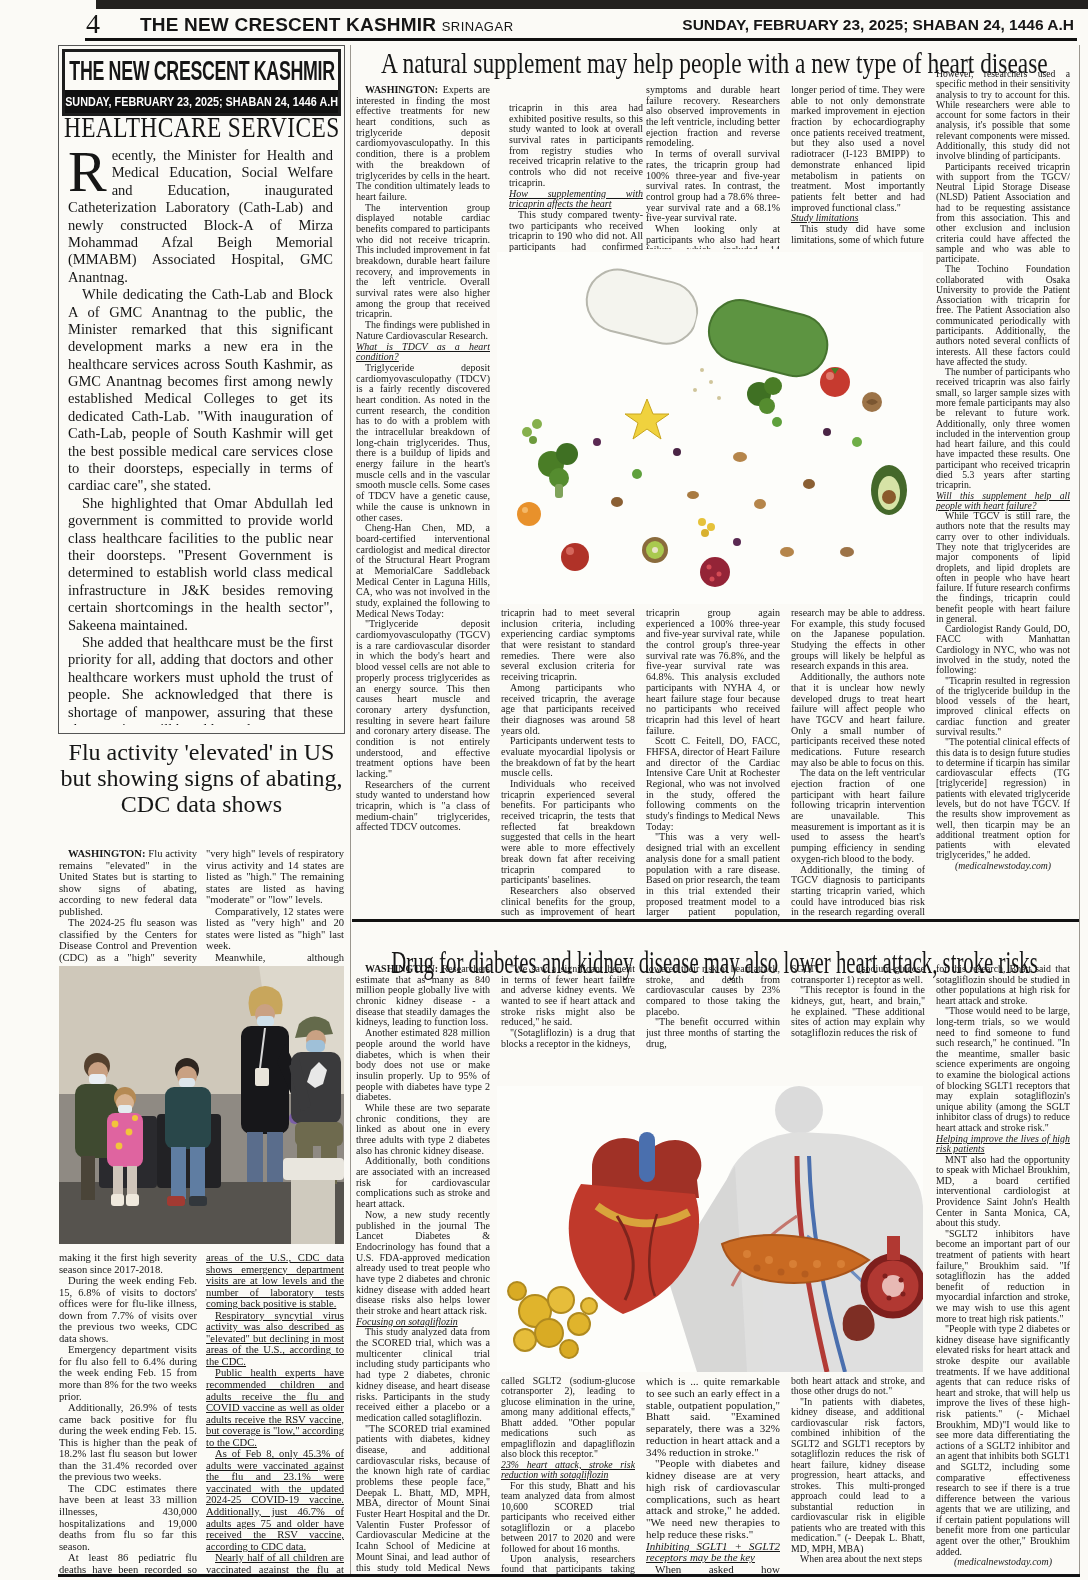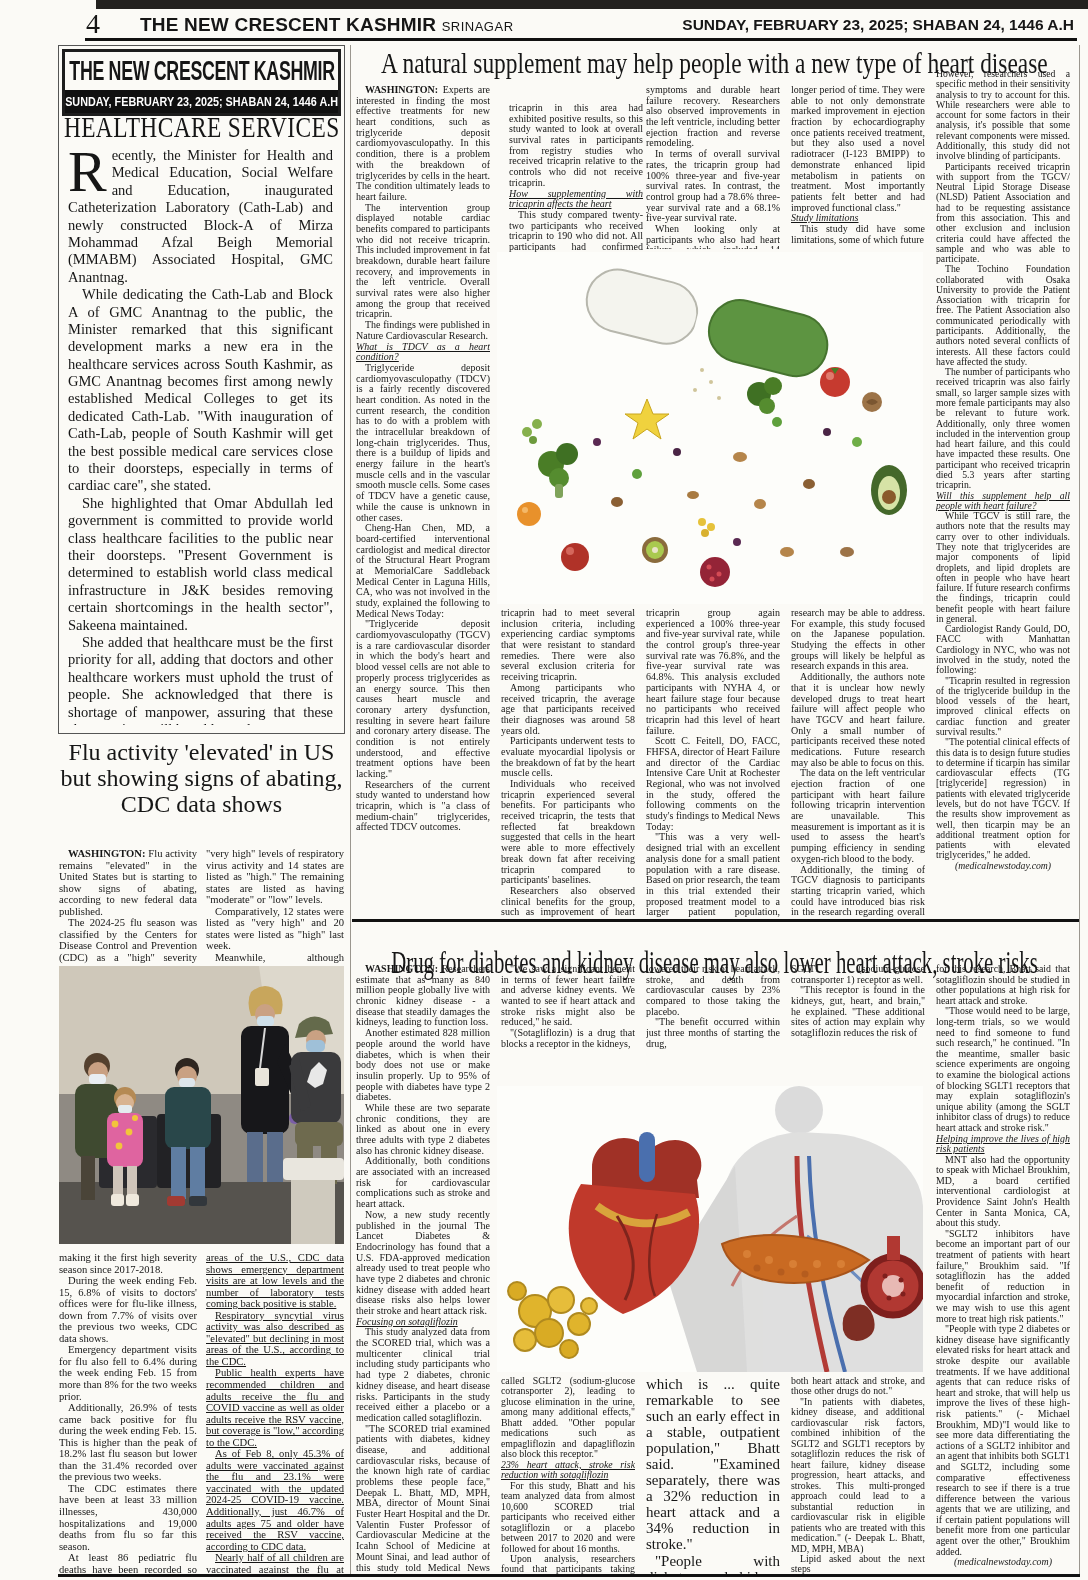--- a/index.html
+++ b/index.html
@@ -56,21 +56,21 @@
   .sa-c2b{left:501px;top:608px;height:309px;}
   .sa-c3b{left:646px;top:608px;height:309px;}
   .sa-c4b{left:791px;top:608px;height:309px;}
   .sa-c5{left:936px;top:69px;height:832px;font-size:9.7px;line-height:1.06;}
   .sa-img{position:absolute;left:497px;top:252px;width:426px;height:352px;}
   .da-c1{left:356px;top:964px;height:610px;}
   .da-c2a{left:501px;top:964px;height:118px;}
   .da-c3a{left:646px;top:964px;height:118px;}
   .da-c4a{left:791px;top:964px;height:118px;}
   .da-c2b{left:501px;top:1376px;height:198px;font-size:9.8px;}
-  .da-c3b{left:646px;top:1376px;height:198px;font-size:15px;}
+  .da-c3b{left:646px;top:1376px;height:198px;font-size:11px;}
   .da-c4b{left:791px;top:1376px;height:198px;font-size:9.8px;}
   .da-c5{left:936px;top:964px;height:610px;font-size:9.9px;line-height:1.07;}
   .da-img{position:absolute;left:497px;top:1086px;width:426px;height:286px;}
 </style>
 </head>
 <body>
 
 <div class="page">
   <div class="topband"></div>
 
@@ -409,21 +409,21 @@
     </div>
   <div class="cb art-col da-c3b">
       <p class="b-cont">which is ... quite remarkable to see such an early effect in a stable, outpatient population," Bhatt said. "Examined separately, there was a 32% reduction in heart attack and a 34% reduction in stroke."</p>
       <p class="b-p">"People with diabetes and kidney disease are at very high risk of cardiovascular complications, such as heart attack and stroke," he added. "We need new therapies to help reduce these risks."</p>
       <p class="b-sub">Inhibiting SGLT1 + SGLT2 receptors may be the key</p>
       <p class="b-p">When asked how sotagliflozin might help lower heart attack and stroke risk, Bhatt said it may be because the drug also blocks the</p>
     </div>
   <div class="cb art-col da-c4b">
       <p class="b-cont">both heart attack and stroke, and those other drugs do not."</p>
       <p class="b-p">"In patients with diabetes, kidney disease, and additional cardiovascular risk factors, combined inhibition of the SGLT2 and SGLT1 receptors by sotagliflozin reduces the risk of heart failure, kidney disease progression, heart attacks, and strokes. This multi-pronged approach could lead to a substantial reduction in cardiovascular risk in eligible patients who are treated with this medication." (- Deepak L. Bhatt, MD, MPH, MBA)</p>
-      <p class="b-p">Lipid asked about the next steps</p>
+      <p class="b-p">When area about the next steps</p>
     </div>
   <div class="cb art-col da-c5">
       <p class="b-cont">for this research, Bhatt said that sotagliflozin should be studied in other populations at high risk for heart attack and stroke.</p>
       <p class="b-p">"Those would need to be large, long-term trials, so we would need to find someone to fund such research," he continued. "In the meantime, smaller basic science experiments are ongoing to examine the biological actions of blocking SGLT1 receptors that may explain sotagliflozin's unique ability (among the SGLT inhibitor class of drugs) to reduce heart attack and stroke risk."</p>
       <p class="b-sub">Helping improve the lives of high risk patients</p>
       <p class="b-p">MNT also had the opportunity to speak with Michael Broukhim, MD, a board certified interventional cardiologist at Providence Saint John's Health Center in Santa Monica, CA, about this study.</p>
       <p class="b-p">"SGLT2 inhibitors have become an important part of our treatment of patients with heart failure," Broukhim said. "If sotagliflozin has the added benefit of reduction in myocardial infarction and stroke, we may wish to use this agent more to treat high risk patients."</p>
       <p class="b-p">"People with type 2 diabetes or kidney disease have significantly elevated risks for heart attack and stroke despite our available treatments. If we have additional agents that can reduce risks of heart and stroke, that will help us improve the lives of these high-risk patients." (- Michael Broukhim, MD)"I would like to see more data differentiating the actions of a SGLT2 inhibitor and an agent that inhibits both SGLT1 and SGLT2, including some comparative effectiveness research to see if there is a true difference between the various agents that we are utilizing, and if certain patient populations will benefit more from one particular agent over the other," Broukhim added.</p>
       <p class="b-credit">(medicalnewstoday.com)</p>
     </div>

